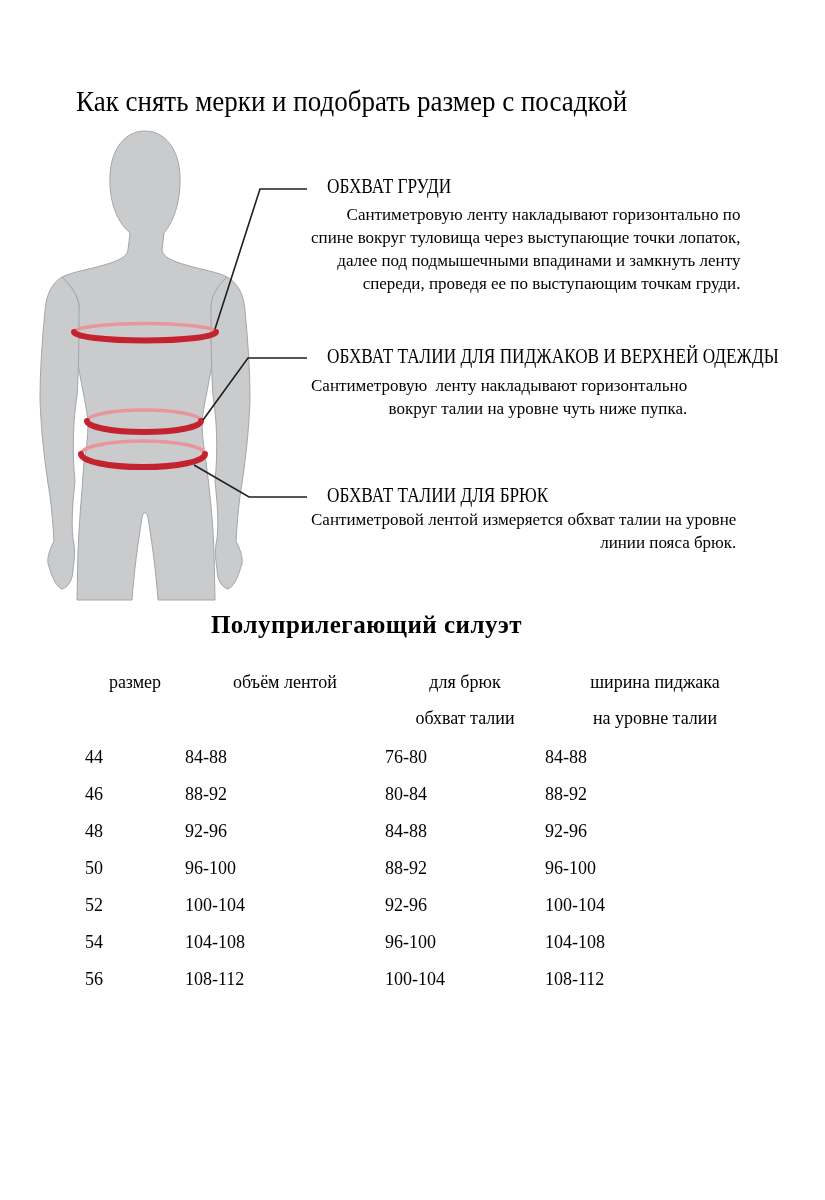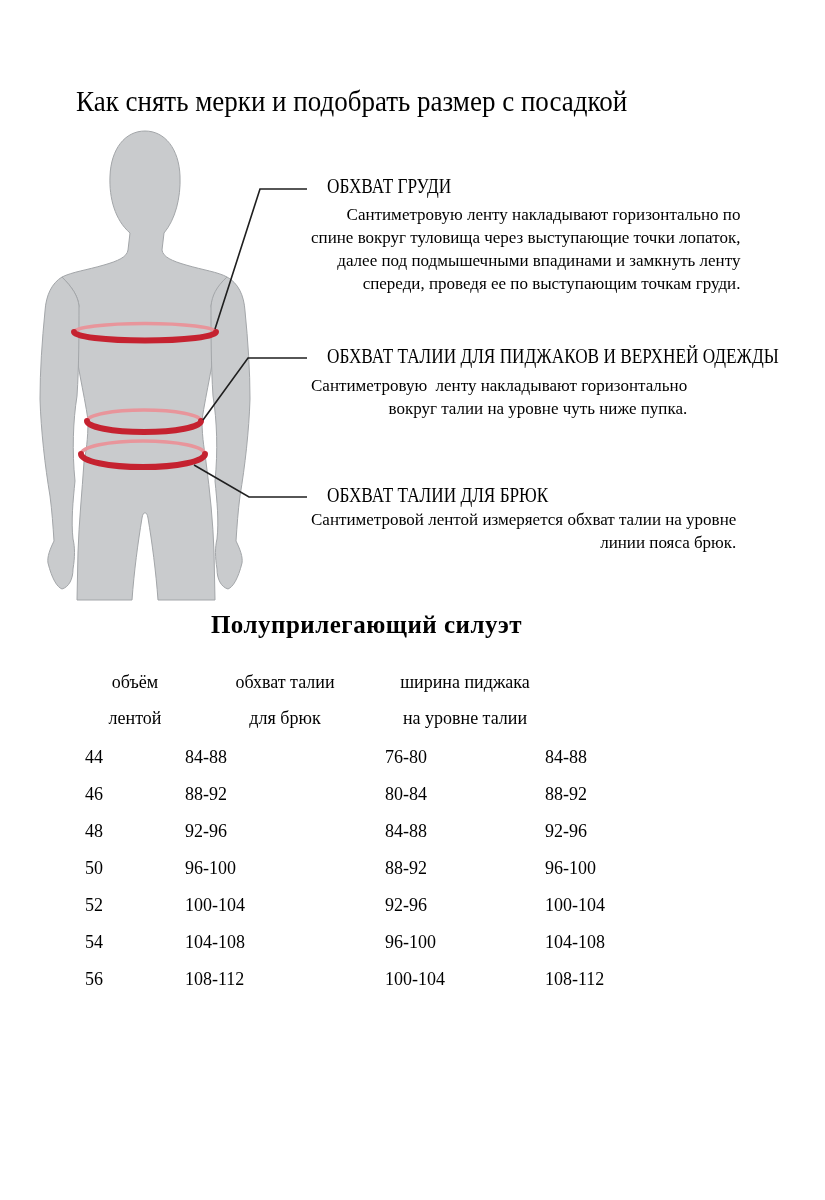--- a/index.html
+++ b/index.html
@@ -144,26 +144,30 @@
     <div class="ann-heading">ОБХВАТ ТАЛИИ ДЛЯ БРЮК</div>
   </div>
   <div class="ann-body" style="top:508px">Сантиметровой лентой измеряется обхват талии на уровне
 линии пояса брюк.</div>
 
   <div class="table-title">Полуприлегающий силуэт</div>
 
   <div class="size-table">
     <div class="t-grid">
       <div class="th">
+        <div>размер</div>
+        <div></div>
+      </div>
+      <div class="th">
         <div>объём лентой</div>
         <div></div>
       </div>
       <div class="th">
+        <div>для брюк</div>
         <div>обхват талии</div>
-        <div>для брюк</div>
       </div>
       <div class="th">
         <div>ширина пиджака</div>
         <div>на уровне талии</div>
       </div>
     </div>
     <div class="t-body">
       <div class="t-row">
         <div class="t-cell">44</div>
         <div class="t-cell">84-88</div>

